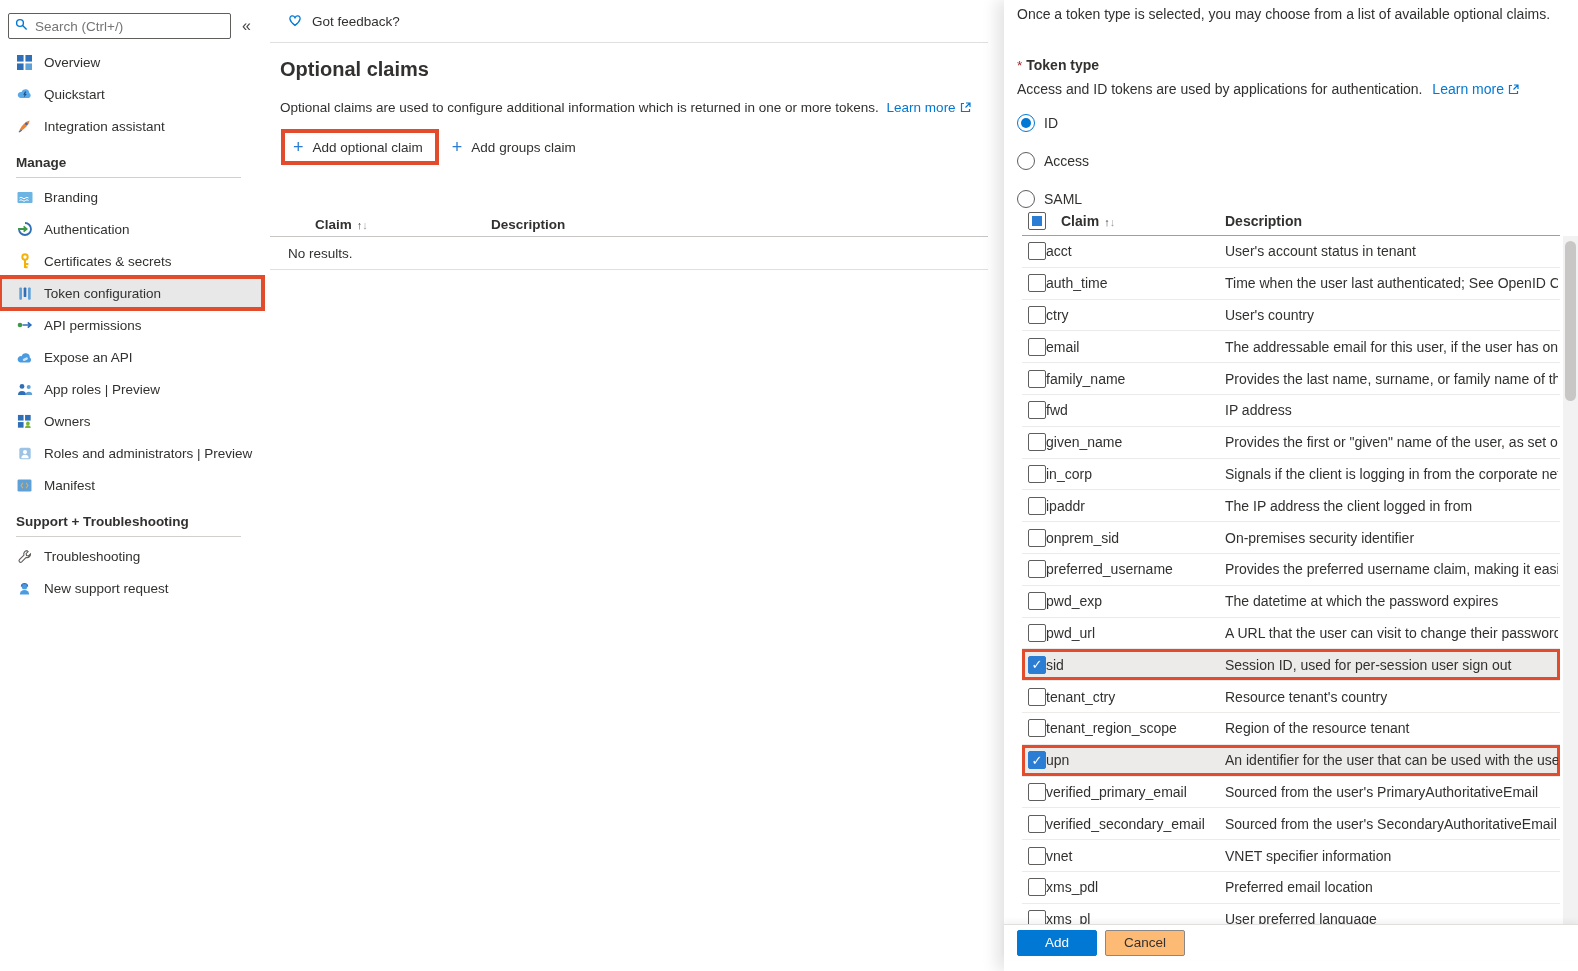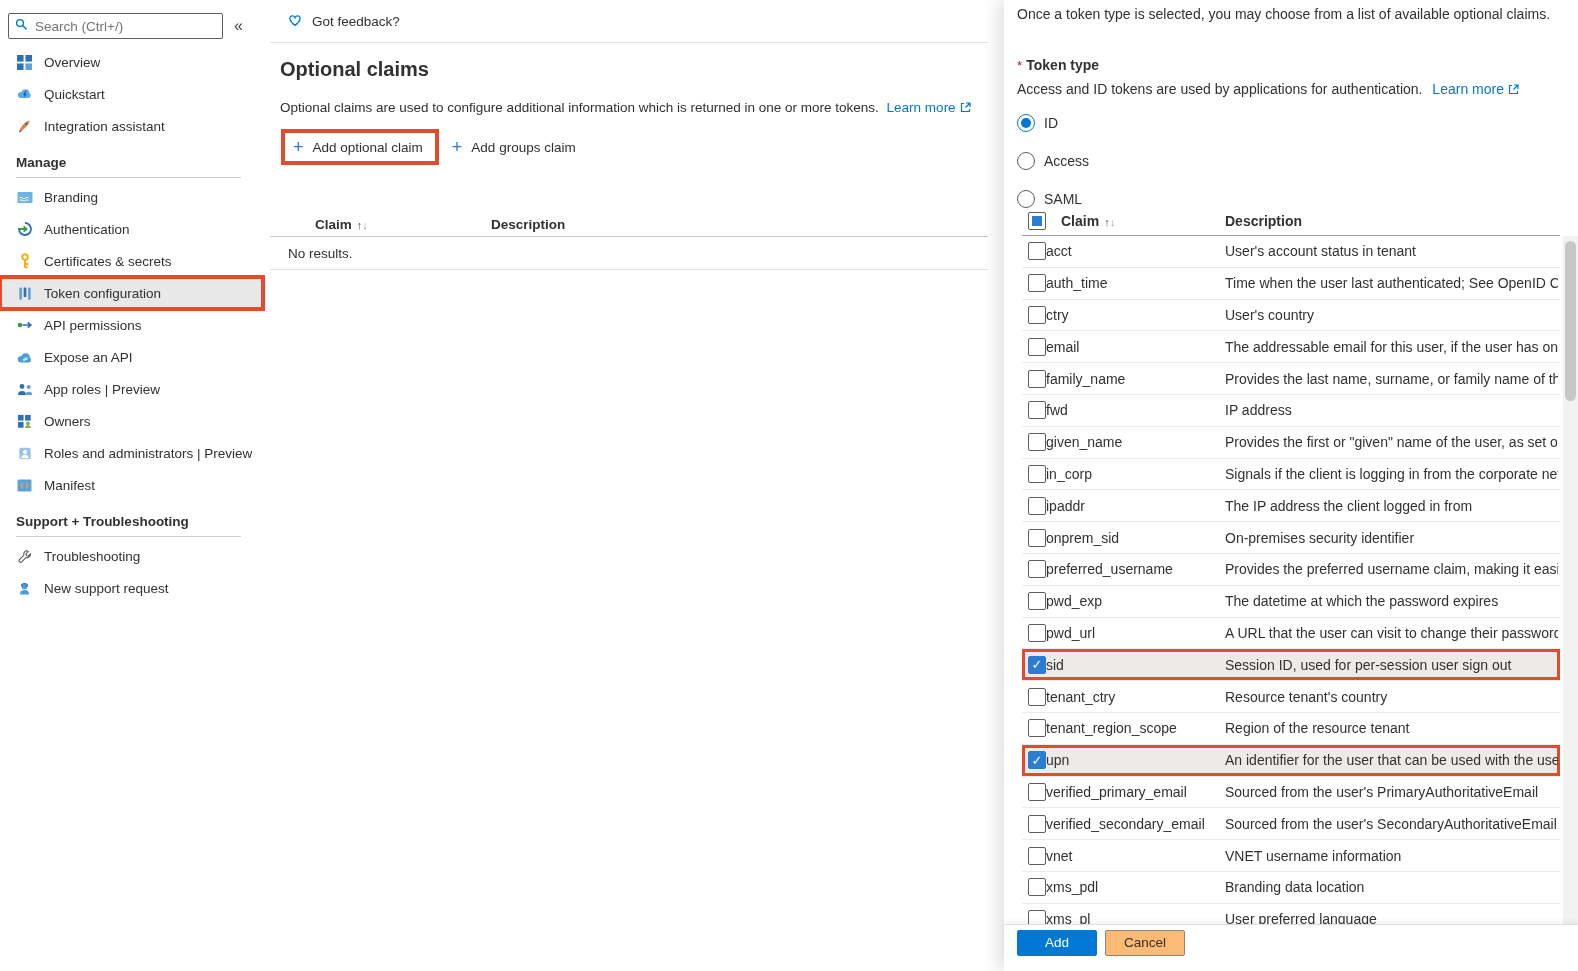--- a/index.html
+++ b/index.html
@@ -16,21 +16,21 @@
   html,body{margin:0;padding:0;}
   body{
     width:1578px;height:971px;position:relative;overflow:hidden;
     background:#fff;color:var(--text);
     font-family:"Liberation Sans","DejaVu Sans",sans-serif;font-size:13.5px;
   }
   a{color:var(--accent);text-decoration:none;cursor:pointer;}
 
   
   .sidebar{position:absolute;left:0;top:0;width:265px;height:100%;background:#fff;}
-  .search-row{display:flex;align-items:center;margin:13px 18px 0 8px;gap:7px;}
+  .search-row{display:flex;align-items:center;margin:13px 10px 0 8px;gap:7px;}
   .search-box{flex:1;height:26px;border:1px solid #605e5c;border-radius:2px;display:flex;align-items:center;padding:0 6px;gap:5px;background:#fff;}
   .search-box input{border:none;outline:none;flex:1;font-size:13.5px;color:var(--text);font-family:inherit;background:transparent;}
   .collapse{color:#484644;font-size:16px;cursor:pointer;padding:0 4px;}
   .nav{margin-top:7px;}
   .nav-item{height:32px;display:flex;align-items:center;padding-left:16px;gap:11px;cursor:pointer;}
   .nav-item .ic{width:17px;height:17px;flex:0 0 17px;display:flex;align-items:center;justify-content:center;}
   .nav-item.selected{background:#e8e8e8;}
   .nav-item.annotated{outline:4px solid var(--red);outline-offset:-2px;width:263px;}
   .section-label{font-weight:700;padding:13px 0 4px 16px;}
   .section-divider{border-top:1px solid var(--line-mid);margin:3px 24px 3px 16px;}
@@ -439,26 +439,26 @@
     <span class="claim-desc">Sourced from the user's PrimaryAuthoritativeEmail</span>
   </div>
       <div class="claim-row">
     <span class="cb"></span>
     <span class="claim-name">verified_secondary_email</span>
     <span class="claim-desc">Sourced from the user's SecondaryAuthoritativeEmail</span>
   </div>
       <div class="claim-row">
     <span class="cb"></span>
     <span class="claim-name">vnet</span>
-    <span class="claim-desc">VNET username information</span>
+    <span class="claim-desc">VNET specifier information</span>
   </div>
       <div class="claim-row">
     <span class="cb"></span>
     <span class="claim-name">xms_pdl</span>
-    <span class="claim-desc">Branding data location</span>
+    <span class="claim-desc">Preferred email location</span>
   </div>
       <div class="claim-row">
     <span class="cb"></span>
     <span class="claim-name">xms_pl</span>
     <span class="claim-desc">User preferred language</span>
   </div>
     </div>
 
   <div class="claims-scrollbar">
     <div class="thumb"></div>

